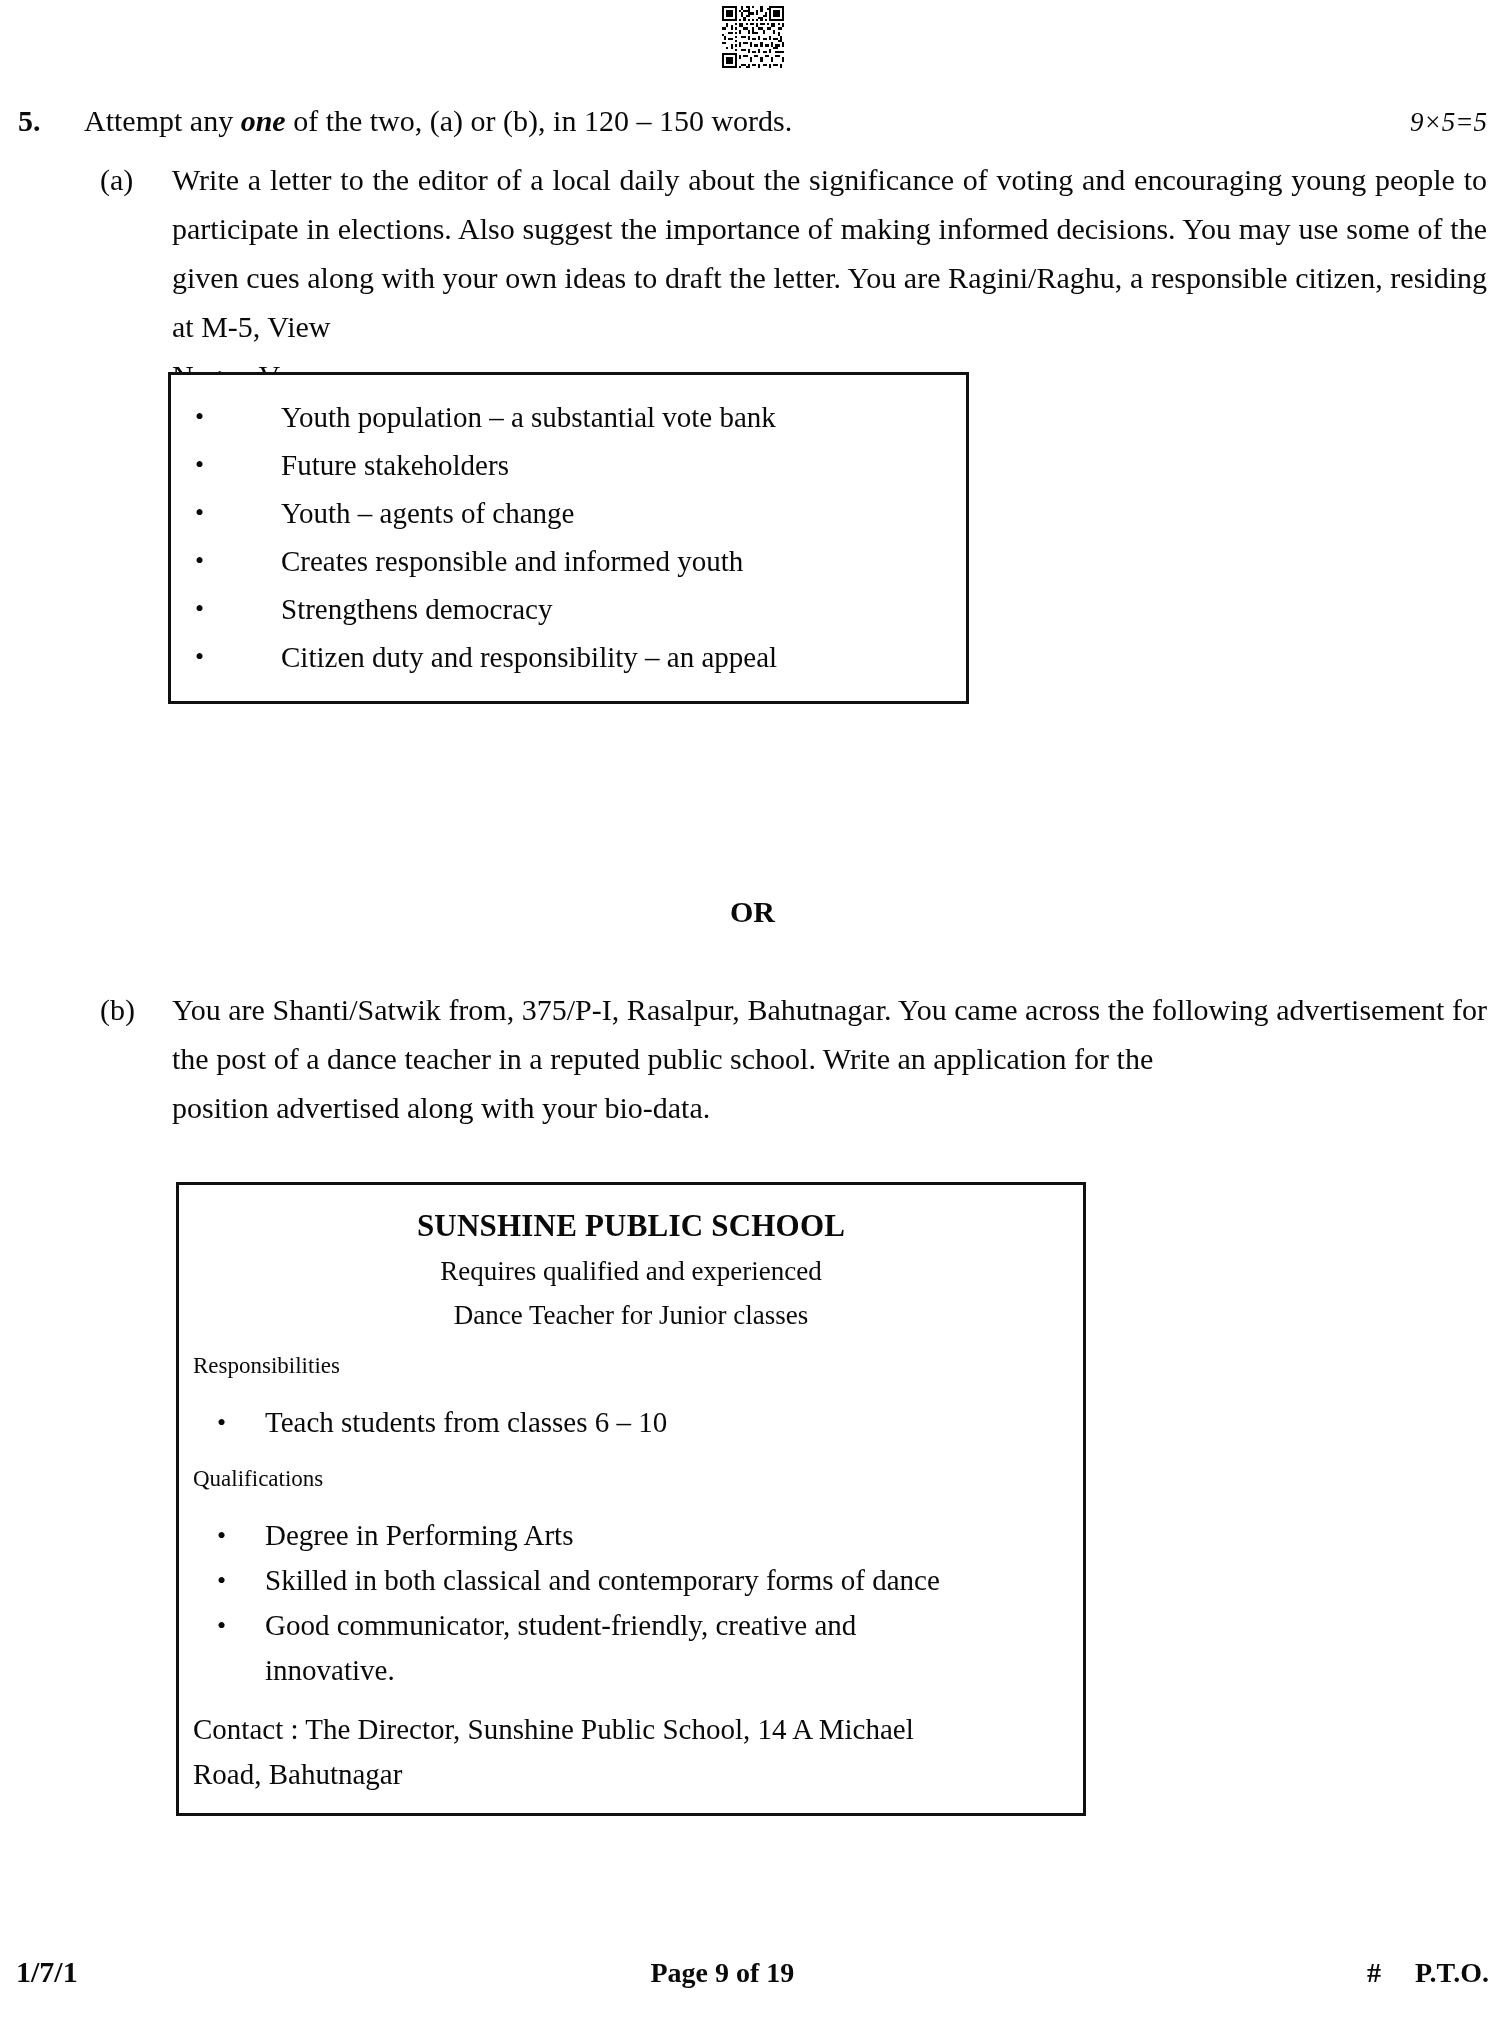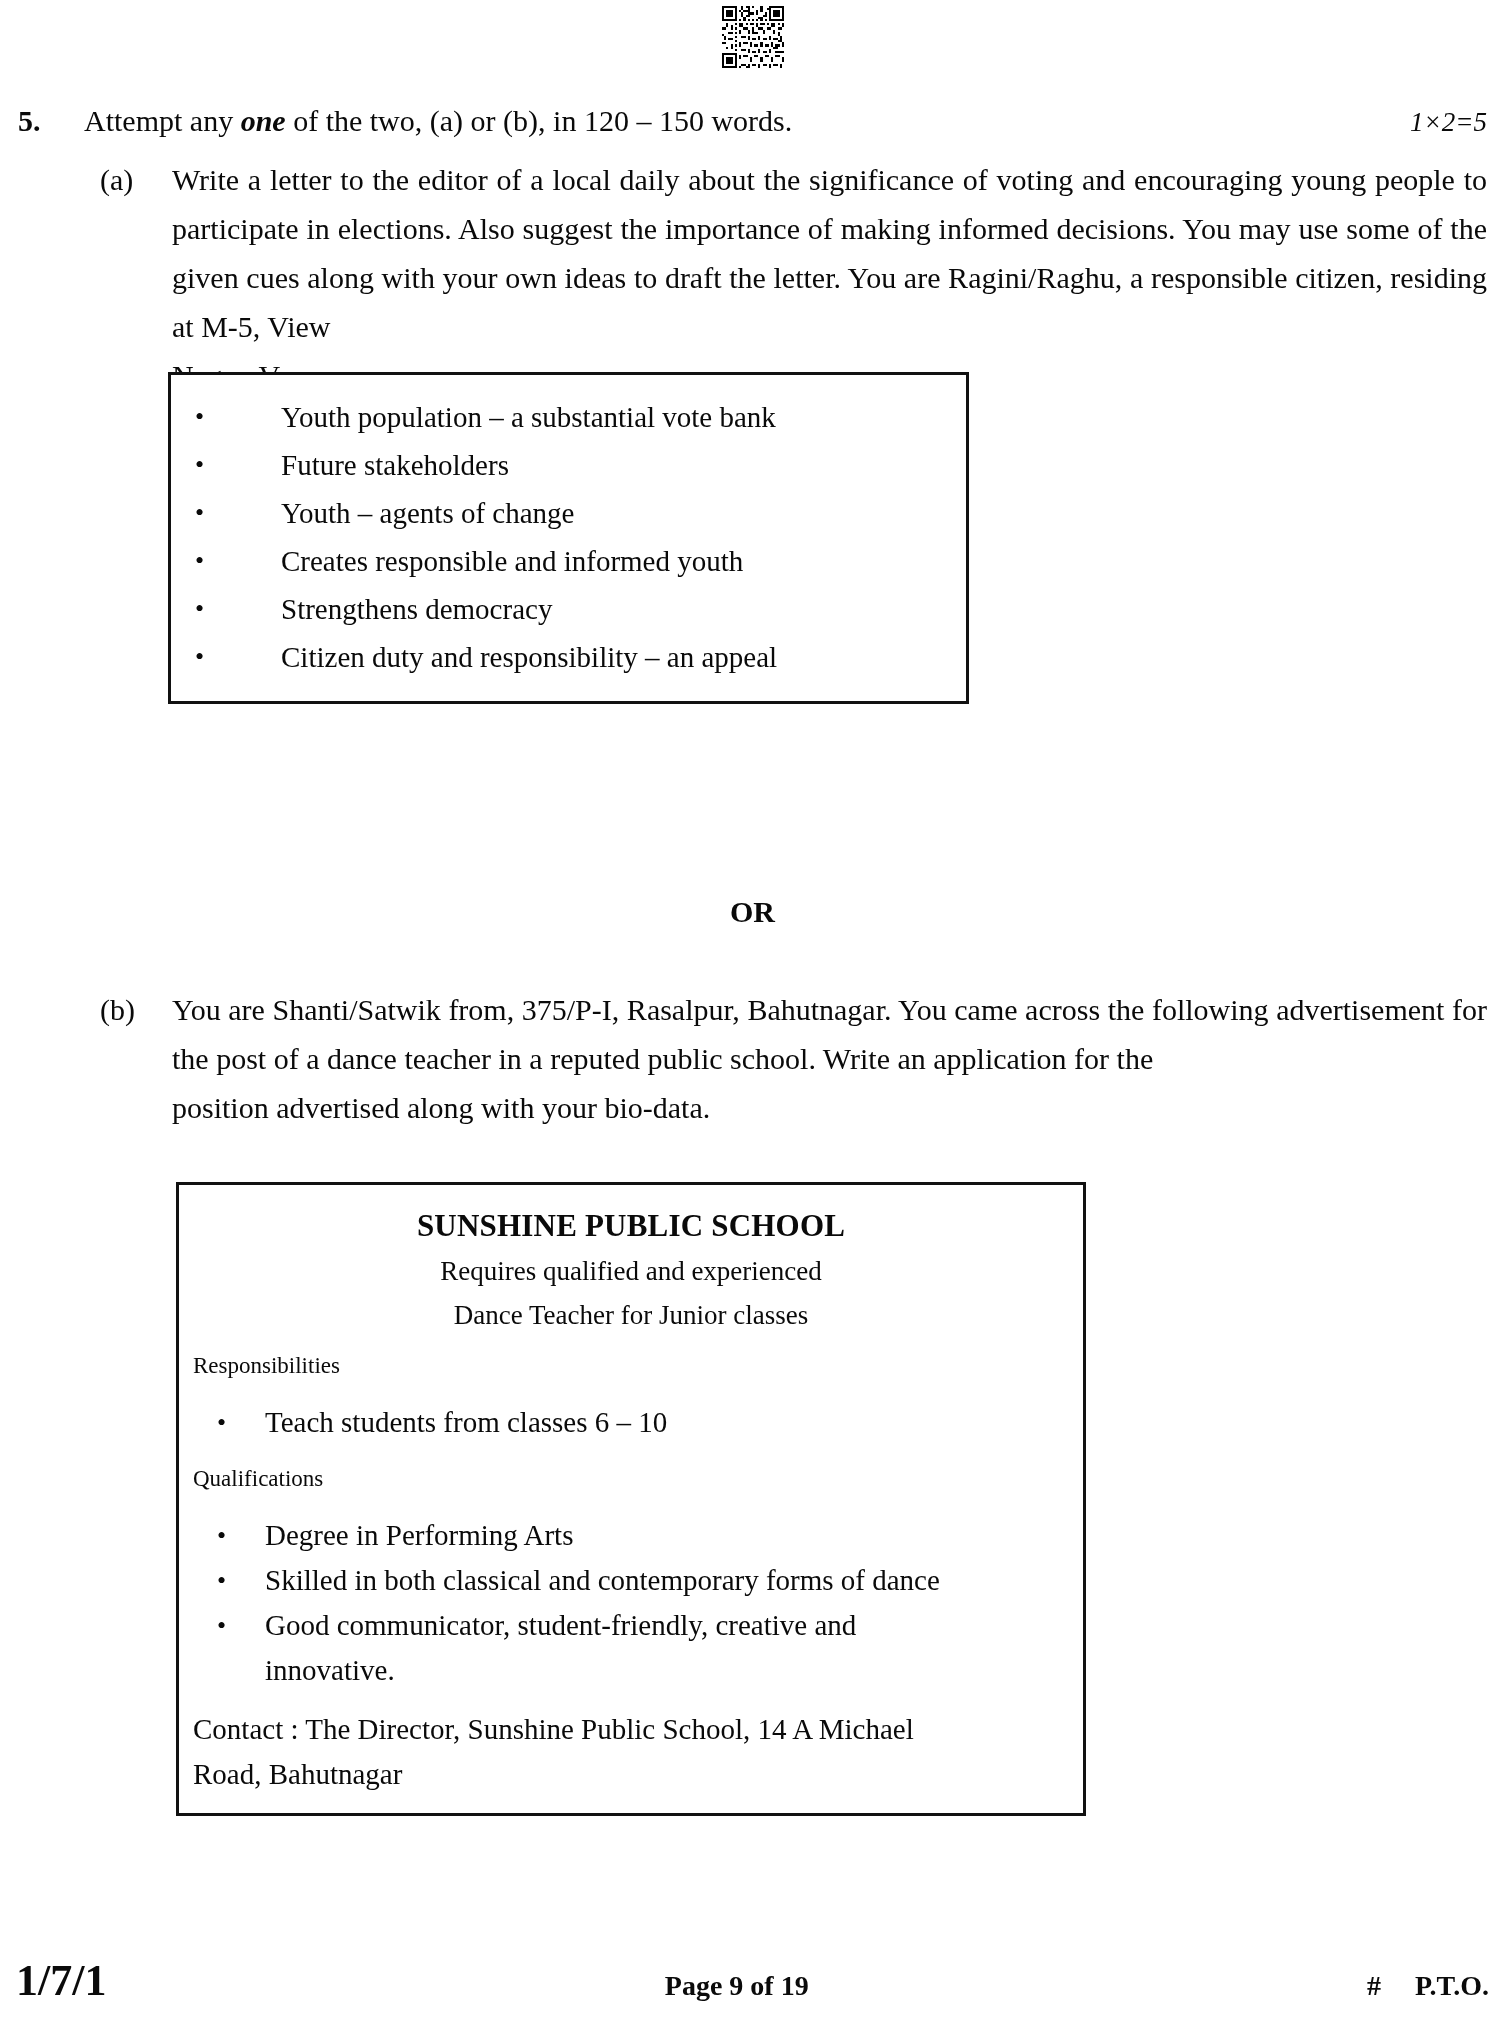--- a/index.html
+++ b/index.html
@@ -205,21 +205,21 @@
   .footer {
     position: absolute;
     left: 16px;
     right: 16px;
     top: 1955px;
     display: flex;
     align-items: baseline;
     justify-content: space-between;
     font-weight: bold;
   }
-  .f-left  { font-size: 44px; }
+  .f-left  { font-size: 30px; }
   .f-center{ font-size: 28px; }
   .f-right { font-size: 28px; display: flex; gap: 34px; align-items: baseline; }
   .f-hash  { font-size: 28px; font-weight: bold; }
 </style>
 </head>
 <body>
 
 <div class="page">
 
   <div class="qr-wrap">
@@ -352,21 +352,21 @@
           <rect x="24" y="19" width="2" height="1"></rect>
         <rect x="27" y="21" width="2" height="1"></rect>
           <rect x="26" y="12" width="1" height="2"></rect>
       </g>
     </svg>
   </div>
 
   <div class="q-row">
     <div class="q-num">5.</div>
     <div class="q-stem"><span>Attempt any </span><span class="bi">one</span><span> of the two, (a) or (b), in 120 – 150 words.</span></div>
-    <div class="q-marks">1×2=5</div>
+    <div class="q-marks">9×5=5</div>
   </div>
 
   <div class="sub" id="sub-a">
     <div class="sub-label">(a)</div>
     <div class="sub-body">
       <p class="para">Write a letter to the editor of a local daily about the significance of voting and encouraging young people to participate in elections. Also suggest the importance of making informed decisions. You may use some of the given cues along with your own ideas to draft the letter. You are Ragini/Raghu, a responsible citizen, residing at M-5, View</p>
       <p class="para para-last">Nagar, Vayupur.</p>
     </div>
   </div>
 

